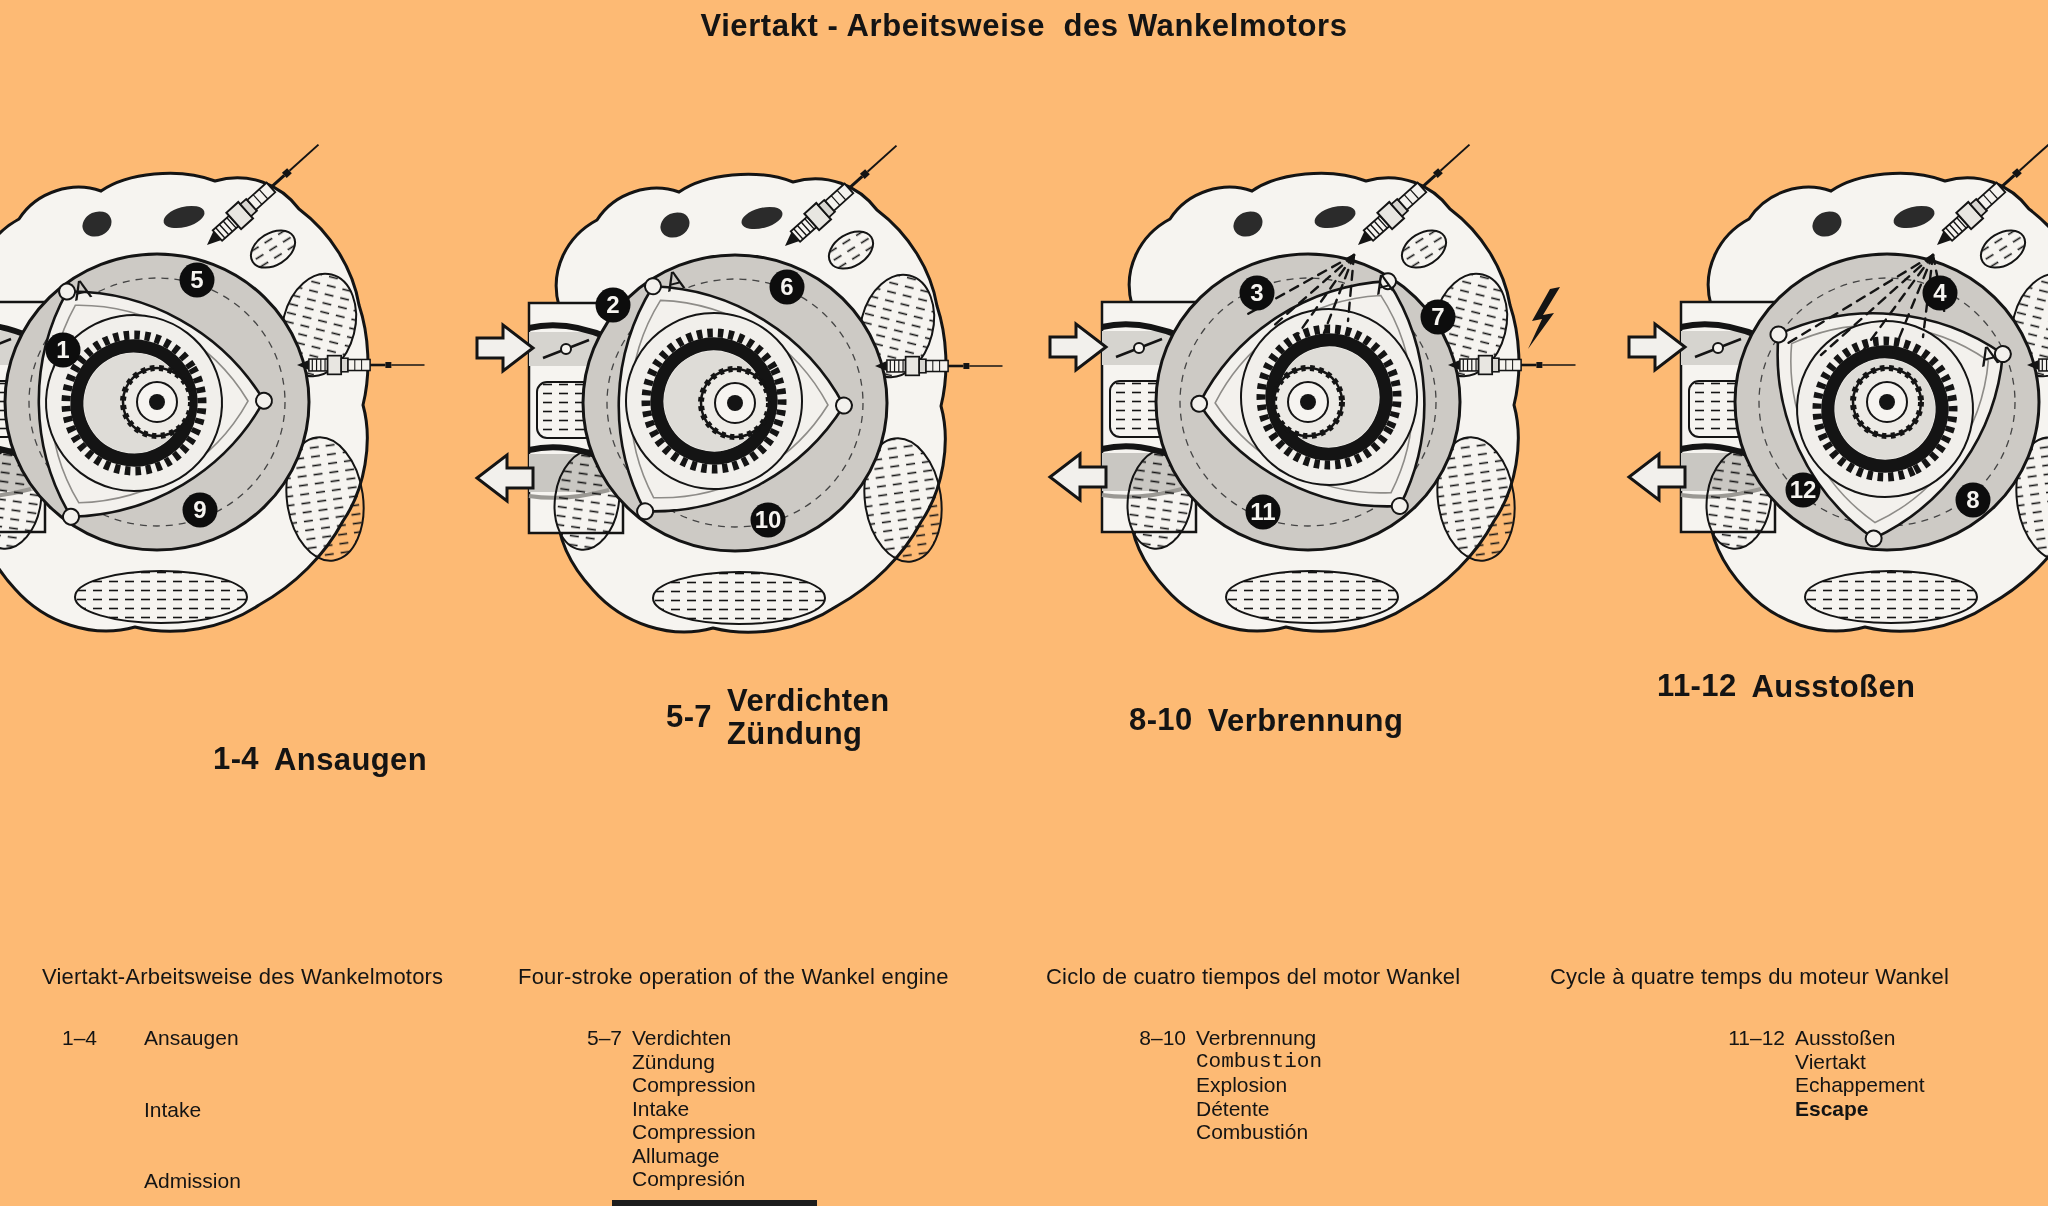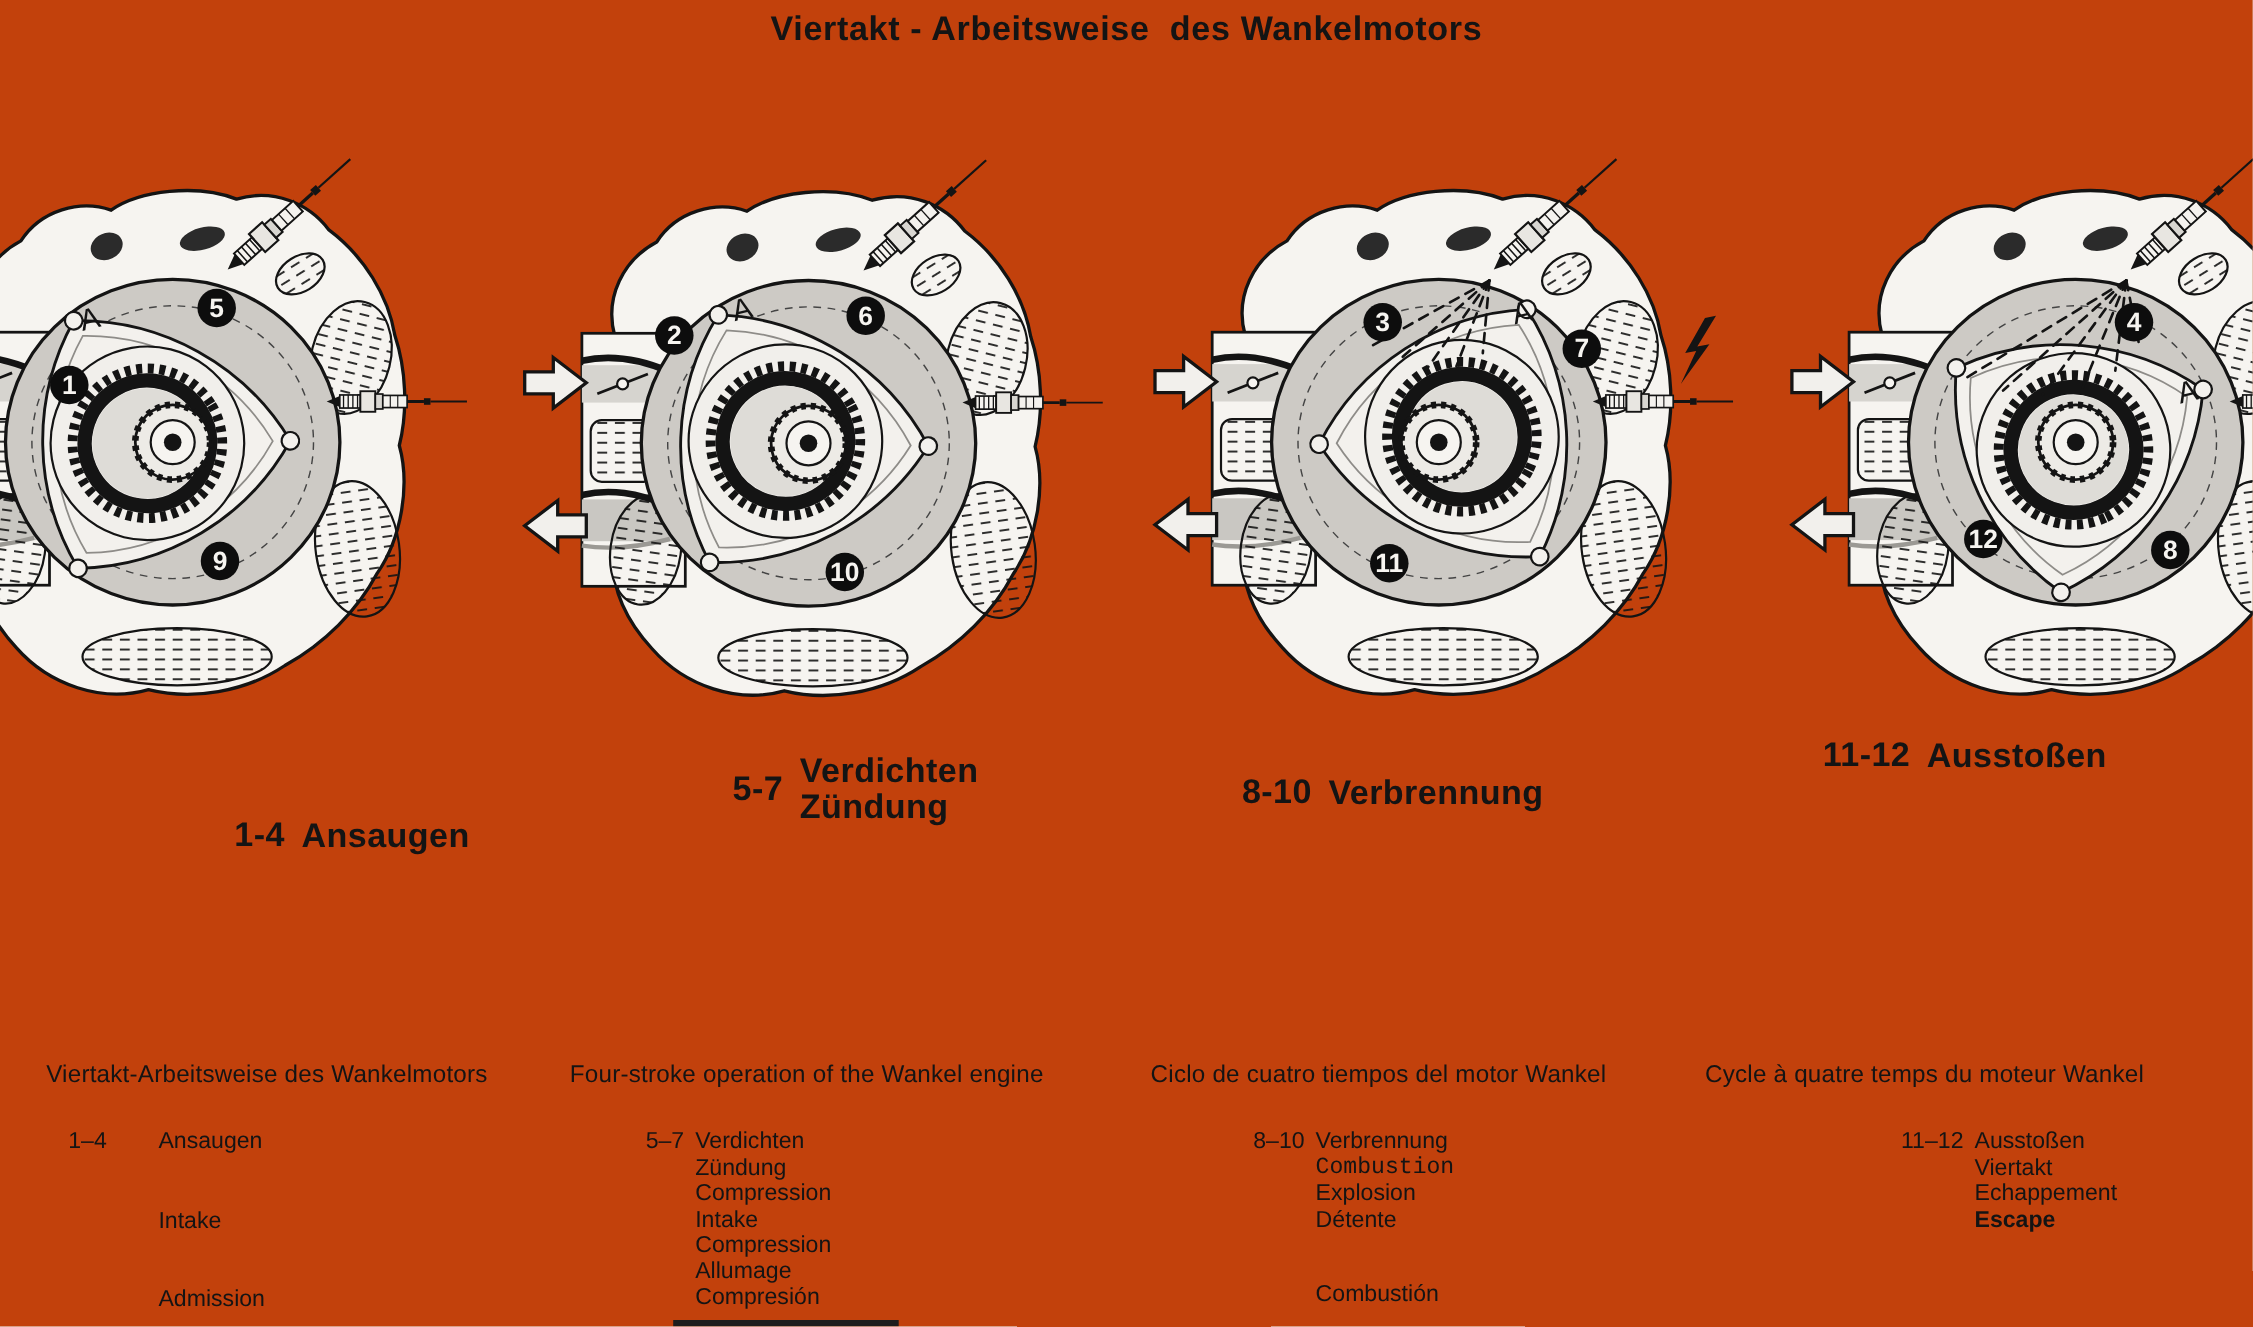--- a/index.html
+++ b/index.html
@@ -1,16 +1,16 @@
 <!DOCTYPE html>
 <html><head>
 <meta charset="utf-8">
 <style>
   html,body{margin:0;padding:0;background:#e8e6e2;}
-  #poster{position:relative;width:2048px;height:1206px;background:#c2410c;overflow:hidden;
+  #poster{position:relative;width:2048px;height:1206px;background:#fdba74;overflow:hidden;
           font-family:"Liberation Sans",sans-serif;color:#141414;}
   .title{position:absolute;top:8px;left:0;width:2048px;text-align:center;
          font-size:31px;font-weight:bold;letter-spacing:.6px;white-space:pre;}
   .engine{position:absolute;width:540px;height:540px;}
   .stage-label{position:absolute;display:flex;align-items:center;gap:15px;
                font-size:31px;font-weight:bold;letter-spacing:.4px;white-space:nowrap;}
   .stage-label .lines{display:flex;flex-direction:column;line-height:33px;}
   .legend-col{position:absolute;top:965px;}
   .legend-header{font-size:22px;font-weight:normal;letter-spacing:.2px;line-height:24px;white-space:nowrap;}
   .legend-list{margin-top:37px;display:grid;column-gap:10px;
@@ -492,21 +492,21 @@
         </div>
       </div>
       <div class="legend-col" style="left: 1046px;">
         <div class="legend-header">Ciclo de cuatro tiempos del motor Wankel</div>
         <div class="legend-list" style="margin-left: 82px; grid-template-columns: 58px auto;">
           <div class="legend-range">8–10</div>
           <div class="legend-term" style="grid-row: 1;">Verbrennung</div>
           <div class="legend-term" style="grid-row: 2; font-family: Liberation Mono, monospace;">Combustion</div>
           <div class="legend-term" style="grid-row: 3;">Explosion</div>
           <div class="legend-term" style="grid-row: 4;">Détente</div>
-          <div class="legend-term" style="grid-row: 5; margin-top: 45px;">Combustión</div>
+          <div class="legend-term" style="grid-row: 5;">Combustión</div>
         </div>
       </div>
       <div class="legend-col" style="left: 1550px;">
         <div class="legend-header">Cycle à quatre temps du moteur Wankel</div>
         <div class="legend-list" style="margin-left: 171px; grid-template-columns: 64px auto;">
           <div class="legend-range">11–12</div>
           <div class="legend-term" style="grid-row: 1;">Ausstoßen</div>
           <div class="legend-term" style="grid-row: 2;">Viertakt</div>
           <div class="legend-term" style="grid-row: 3;">Echappement</div>
           <div class="legend-term" style="grid-row: 4; font-weight: bold;">Escape</div>

